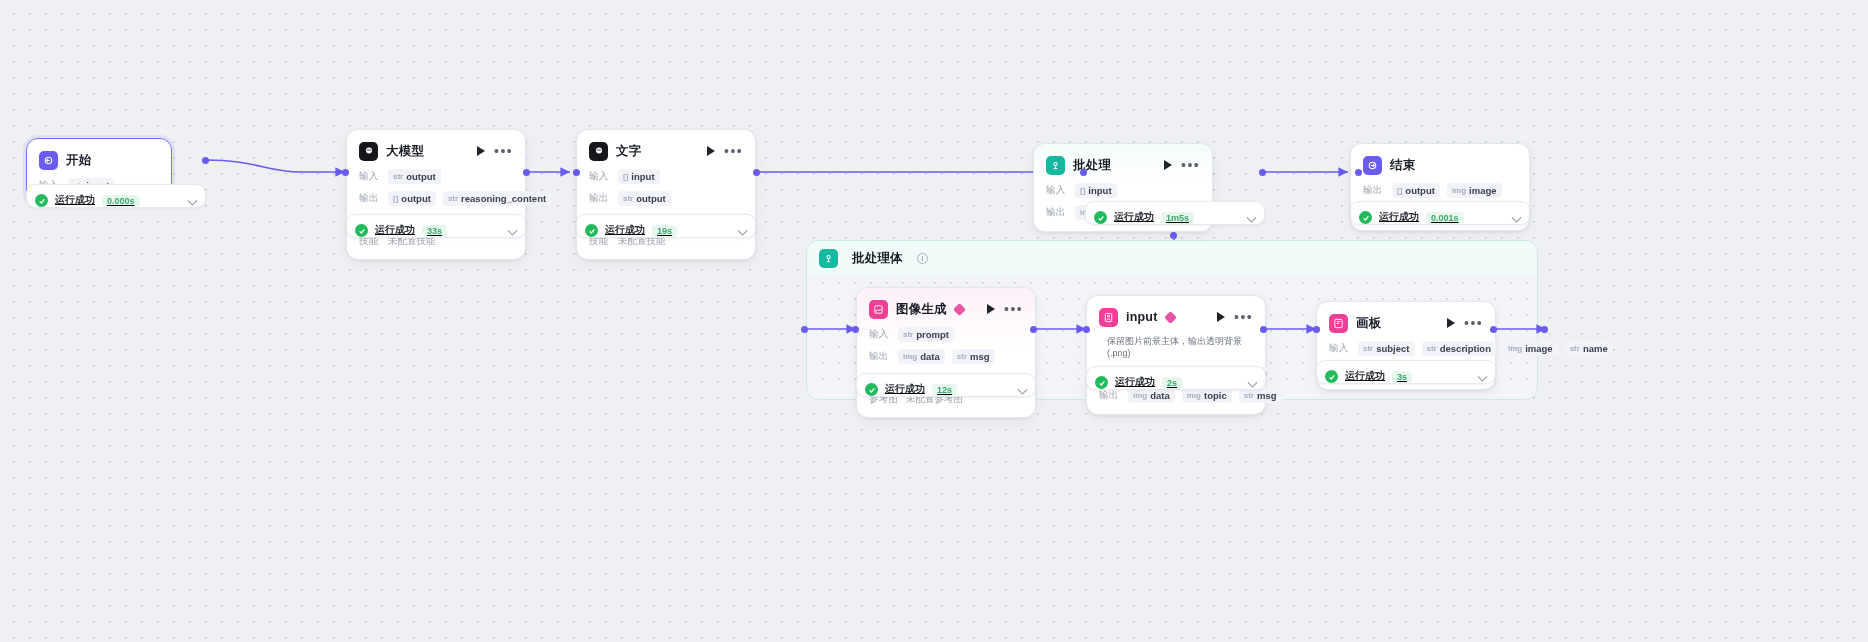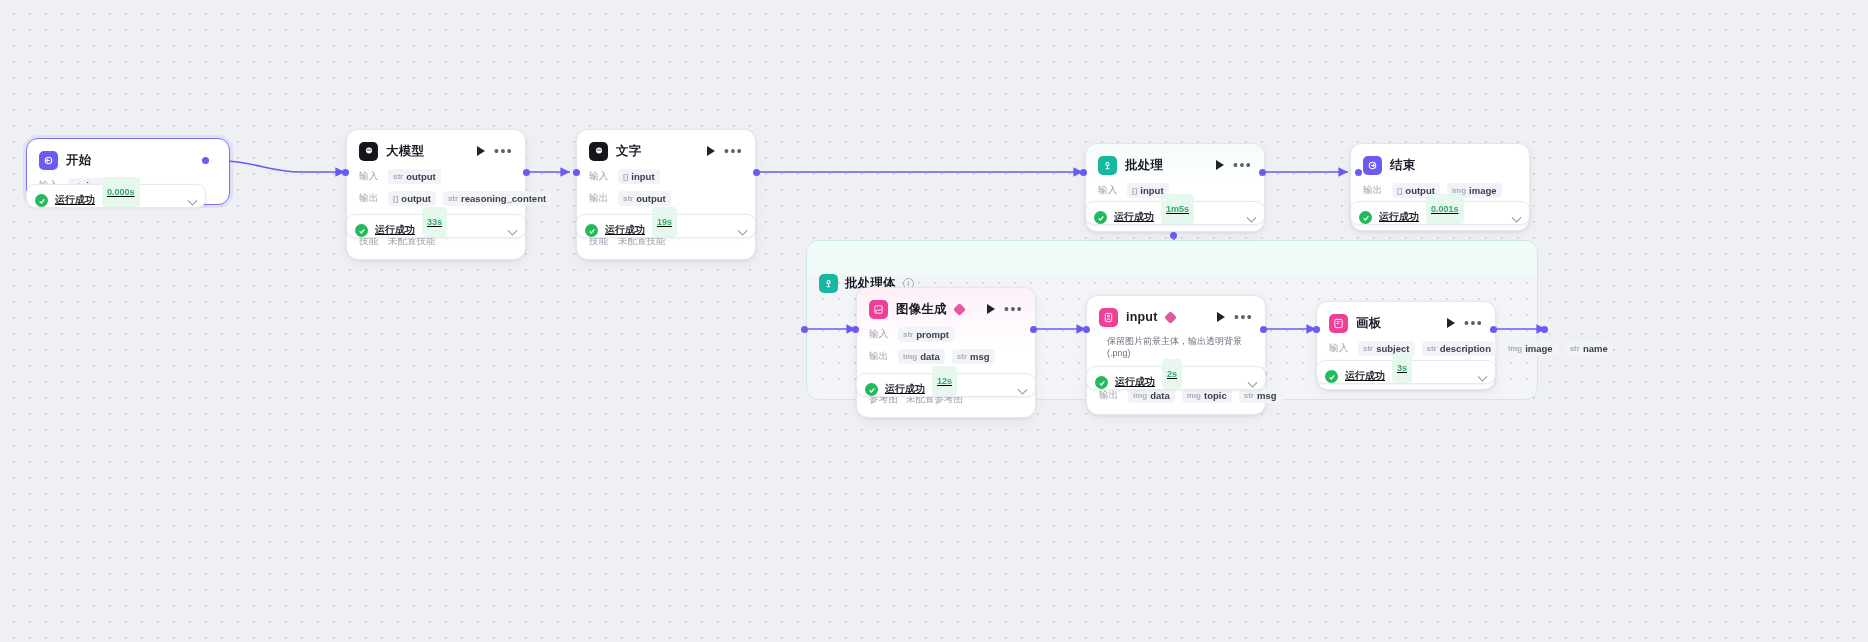--- a/index.html
+++ b/index.html
@@ -79,41 +79,41 @@
   }
   .ok {
     width: 13px; height: 13px; border-radius: 50%;
     background: #22ba5d; flex: 0 0 auto;
     display: flex; align-items: center; justify-content: center;
   }
   .ok svg { display: block; }
   .slab { font-size: 10px; color: #262a33; font-weight: 600; white-space: nowrap; }
   .stime {
     font-size: 9px; color: #3aa76d; background: #e6f7ed;
-    border-radius: 4px; padding: 10px 5px; font-weight: 600; white-space: nowrap;
+    border-radius: 4px; padding: 1px 5px; font-weight: 600; white-space: nowrap;
   }
   .sgap { flex: 1 1 auto; }
   .chev { width: 7px; height: 7px; border-right: 1.4px solid #8b90a0; border-bottom: 1.4px solid #8b90a0;
           transform: rotate(45deg) translate(-2px,-2px); cursor: pointer; }
 
   
   #batchbox {
     position: absolute;
     border: 1px solid #cfe9e3;
     border-radius: 12px;
     background: linear-gradient(180deg,#f1fbf9 0%,#f1fbf9 34px,#f2f4f7 34px,#f2f4f7 100%);
     z-index: 1;
     overflow: hidden;
   }
   #batchgrid {
     position: absolute; left: 8px; right: 8px; top: 34px; bottom: 8px;
     background-image: radial-gradient(circle, #d5d9e1 1px, transparent 1.2px);
     background-size: 16px 16px;
   }
-  .bhead { position: absolute; left: 12px; top: 8px; display: flex; align-items: center; gap: 7px; margin-top: 25px; }
+  .bhead { position: absolute; left: 12px; top: 8px; display: flex; align-items: center; gap: 14px; }
   .binfo { width: 11px; height: 11px; border-radius: 50%; border: 1.2px solid #a7acb8;
            color: #a7acb8; font-size: 8px; line-height: 9px; text-align: center; font-weight: 700; }
 
   
   svg#edges { position: absolute; left: 0; top: 0; width: 1868px; height: 642px; z-index: 3; pointer-events: none; }
   .port { position: absolute; width: 7px; height: 7px; border-radius: 50%; background: #6a5cf0; z-index: 7; }
 </style>
 </head>
 <body>
 
@@ -172,21 +172,21 @@
           <circle cx="12" cy="9" r="3.4"></circle>
             <path d="M12 12.4 V19"></path>
             <path d="M8 19 H16"></path>
         </svg>
       </span>
       <span class="ntitle">批处理体</span>
       <span class="binfo">i</span>
     </div>
   </div>
 
-  <div class="node sel" style="left:26px;top:138px;width:204px">
+  <div class="node sel" style="left:26px;top:138px;width:146px">
     <div class="nhead">
       <span class="nicon" style="background:#6a5cf0">
         <svg width="11" height="11" viewBox="0 0 24 24" fill="none" stroke="#fff" stroke-width="2.4">
           <circle cx="12" cy="12" r="7"></circle>
             <path d="M15 12 H8"></path>
             <path d="M11 9 L8 12 L11 15"></path>
         </svg>
       </span>
       <span class="ntitle">开始</span>
     </div>
@@ -315,21 +315,21 @@
       <svg width="8" height="8" viewBox="0 0 24 24" fill="none" stroke="#fff" stroke-width="3.6">
           <path d="M5 13 L10 18 L19 7"></path>
         </svg>
     </span>
     <span class="slab">运行成功</span>
     <span class="stime">19s</span>
     <span class="sgap"></span>
     <span class="chev"></span>
   </div>
 
-  <div class="node" style="left:1085px;top:143px;width:180px;background:linear-gradient(180deg,#f3fcfa 0%,#ffffff 45%)">
+  <div class="node" style="left:1033px;top:143px;width:180px;background:linear-gradient(180deg,#f3fcfa 0%,#ffffff 45%)">
     <div class="nhead">
       <span class="nicon" style="background:#16b8a0">
         <svg width="11" height="11" viewBox="0 0 24 24" fill="none" stroke="#fff" stroke-width="2.2">
           <circle cx="12" cy="9" r="3.4"></circle>
             <path d="M12 12.4 V19"></path>
             <path d="M8 19 H16"></path>
         </svg>
       </span>
       <span class="ntitle">批处理</span>
       <span class="nspacer"></span>

